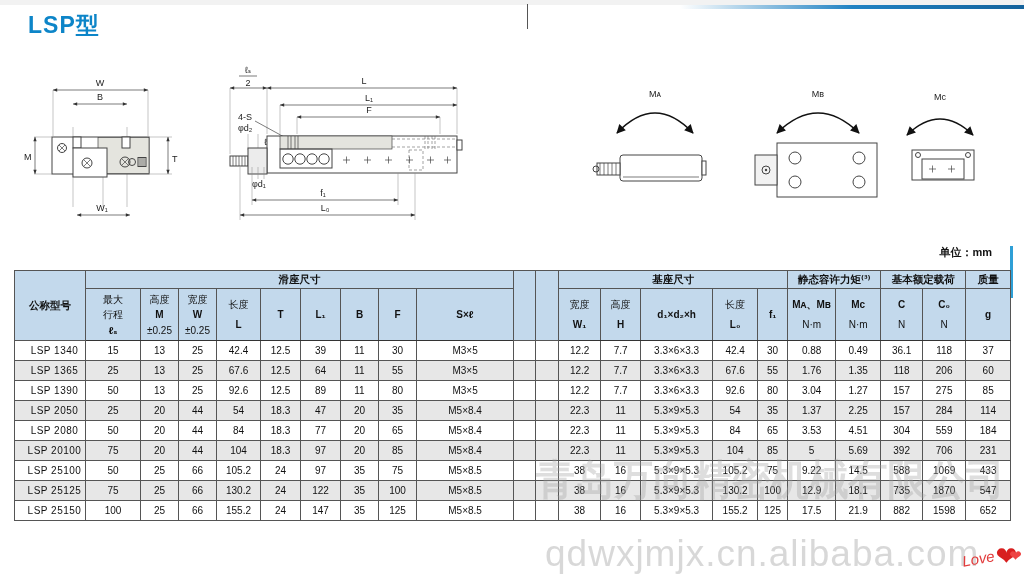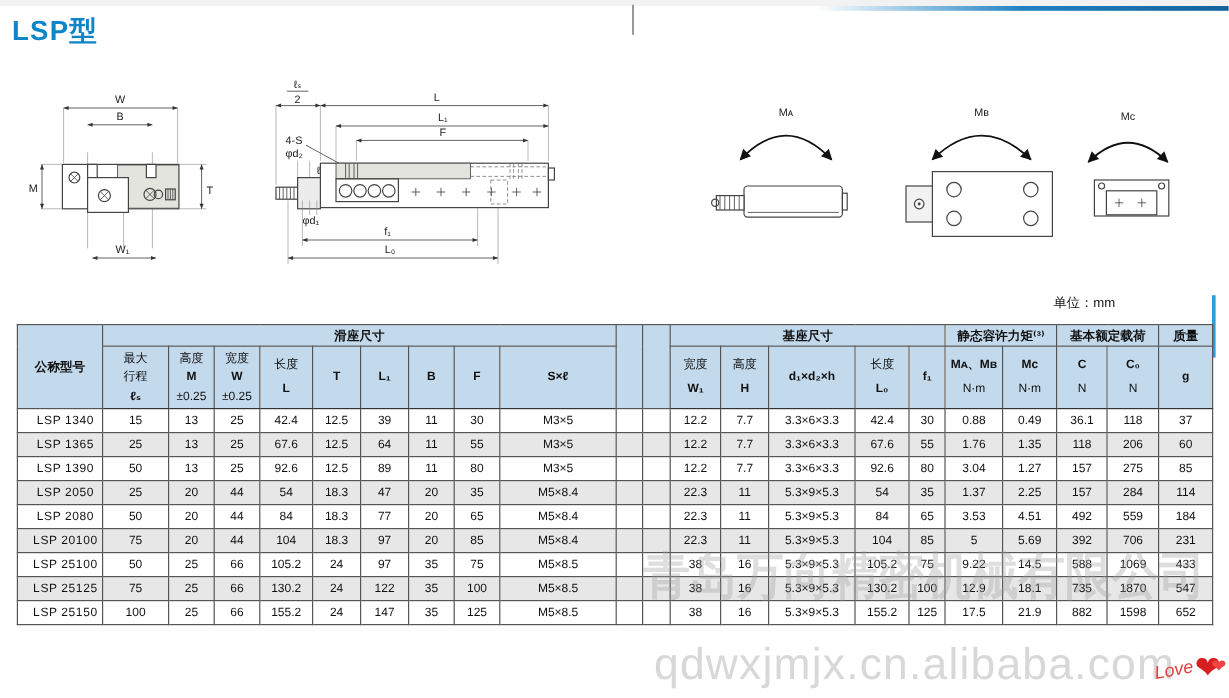--- a/index.html
+++ b/index.html
@@ -7,22 +7,22 @@
        font-family:"Liberation Sans","DejaVu Sans",sans-serif;color:#111;}
   #page{position:relative;width:1024px;height:582px;background:#fff;}
   .abs{position:absolute;}
 
   #top-strip{left:0;top:0;width:1024px;height:5px;background:#f2f2f2;}
   #top-blue-line{left:680px;top:5px;width:344px;height:4px;
     background:linear-gradient(90deg,rgba(32,130,195,0) 0%,#2082c3 50%,#15639c 100%);}
   #top-vtick{left:527px;top:4px;width:1px;height:25px;background:#555;}
   #right-blue{left:1010px;top:246px;width:3px;height:52px;background:#2e9fd6;}
 
-  #title{left:10px;top:10px;font-size:23px;font-weight:bold;color:#0d85c8;letter-spacing:1px;}
-  #unit{left:878px;top:245px;width:114px;text-align:left;font-size:11px;font-weight:normal;color:#111;}
+  #title{left:28px;top:10px;font-size:23px;font-weight:bold;color:#0d85c8;letter-spacing:1px;}
+  #unit{left:878px;top:245px;width:114px;text-align:right;font-size:11px;font-weight:bold;color:#111;}
 
   
   svg text{font-size:9px;fill:#222;font-family:"Liberation Sans","DejaVu Sans",sans-serif;}
   .dim{stroke:#444;stroke-width:0.7;fill:none;}
   .thin{stroke:#888;stroke-width:0.5;fill:none;}
   .out{stroke:#444;stroke-width:1;fill:#fff;}
   .outn{stroke:#444;stroke-width:1;fill:none;}
   .gray{fill:#e4e4de;stroke:#444;stroke-width:0.7;}
   .dash{stroke:#666;stroke-width:0.6;fill:none;stroke-dasharray:3,2;}
   .arc{stroke:#111;stroke-width:1.5;fill:none;}
@@ -534,21 +534,21 @@
             <td>M5×8.4</td>
             <td></td>
             <td></td>
             <td>22.3</td>
             <td>11</td>
             <td>5.3×9×5.3</td>
             <td>84</td>
             <td>65</td>
             <td>3.53</td>
             <td>4.51</td>
-            <td>492</td>
+            <td>304</td>
             <td>559</td>
             <td>184</td>
           </tr>
           <tr class="even">
             <td class="model">LSP 20100</td>
             <td>75</td>
             <td>20</td>
             <td>44</td>
             <td>104</td>
             <td>18.3</td>

